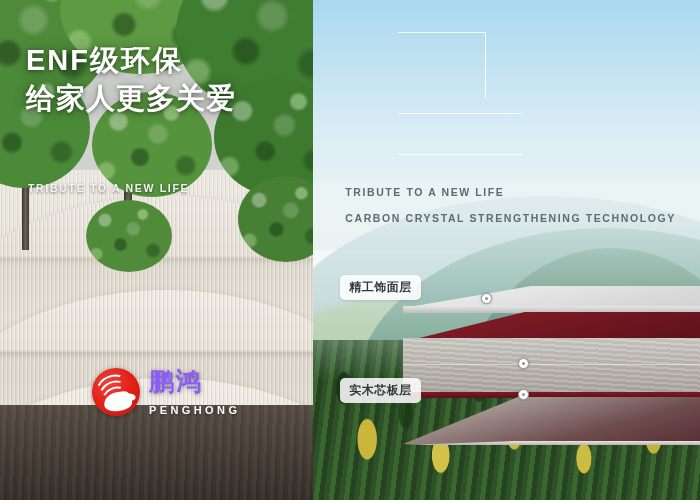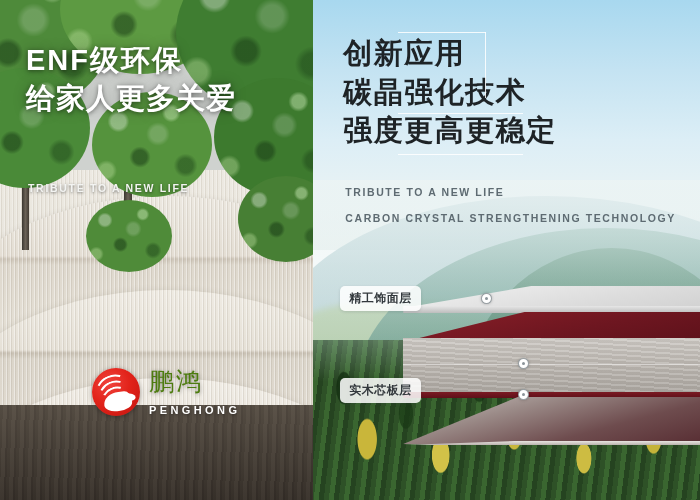--- a/index.html
+++ b/index.html
@@ -127,21 +127,21 @@
     border-radius:60% 28% 55% 48%/70% 58% 44% 40%;
     transform:rotate(-6deg);
   }
   .logo-bird::after{
     content:"";position:absolute;right:-4px;top:3px;
     width:10px;height:7px;background:#ffffff;
     border-radius:0 60% 60% 0;transform:rotate(14deg);
   }
   .logo-text{display:flex;flex-direction:column;line-height:1;}
   .logo-cn{
-    color:#4d7c0f;font-size:25px;font-weight:400;letter-spacing:2px;
+    color:#8b5cf6;font-size:25px;font-weight:700;letter-spacing:2px;
     text-shadow:0 1px 4px rgba(0,0,0,.4);
   }
   .logo-en{
     color:#ffffff;font-size:11px;font-weight:700;letter-spacing:3.4px;
     margin-top:11px;text-shadow:0 1px 3px rgba(0,0,0,.4);
   }
 
   
   .sky{
     position:absolute;left:0;right:0;top:0;height:250px;
@@ -350,25 +350,20 @@
 
   <div class="panel" id="panel-right">
     <div class="sky"></div>
     <div class="hill hill-far"></div>
     <div class="meadow"></div>
     <div class="hill hill-mid"></div>
     <div class="hill hill-near"></div>
     <div class="haze"></div>
     <div class="forest"></div>
 
-    <div class="right-copy">
-      <div class="hl-cn-dark">创新应用</div>
-      <div class="hl-cn-dark">碳晶强化技术</div>
-      <div class="hl-cn-dark">强度更高更稳定</div>
-    </div>
 
     <div class="right-sub">
       <div class="sub-en-dark">TRIBUTE TO A NEW LIFE</div>
       <div class="sub-en-dark">CARBON CRYSTAL STRENGTHENING TECHNOLOGY</div>
     </div>
 
     <div class="board-stack">
       <div class="slab slab-top">
         <div class="top-plane"></div>
         <div class="edge"></div>
@@ -395,21 +390,21 @@
       <span class="ln-h" style="left:0;top:0;width:125px;"></span>
     </div>
     <div class="leader" style="left:85px;top:154px;width:145px;height:1px;">
       <span class="ln-h" style="left:0;top:0;width:125px;"></span>
     </div>
 
     <span class="dot" style="left:168px;top:293px;"></span>
     <span class="dot" style="left:205px;top:358px;"></span>
     <span class="dot" style="left:205px;top:389px;"></span>
 
-    <div class="callout" style="left:27px;top:286px;">
+    <div class="callout" style="left:27px;top:275px;">
       <span class="chip">精工饰面层</span>
     </div>
     <div class="callout" style="left:27px;top:378px;">
       <span class="chip">实木芯板层</span>
     </div>
   </div>
 
 </div>
 
 </body></html>

